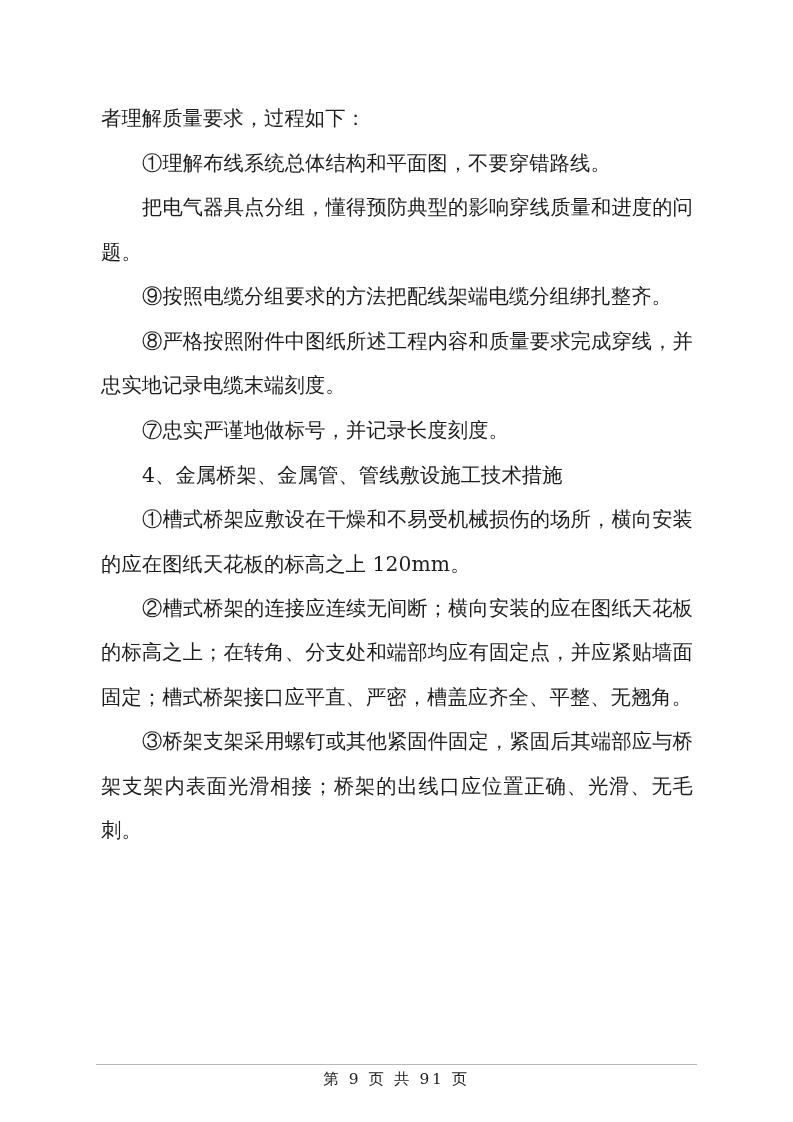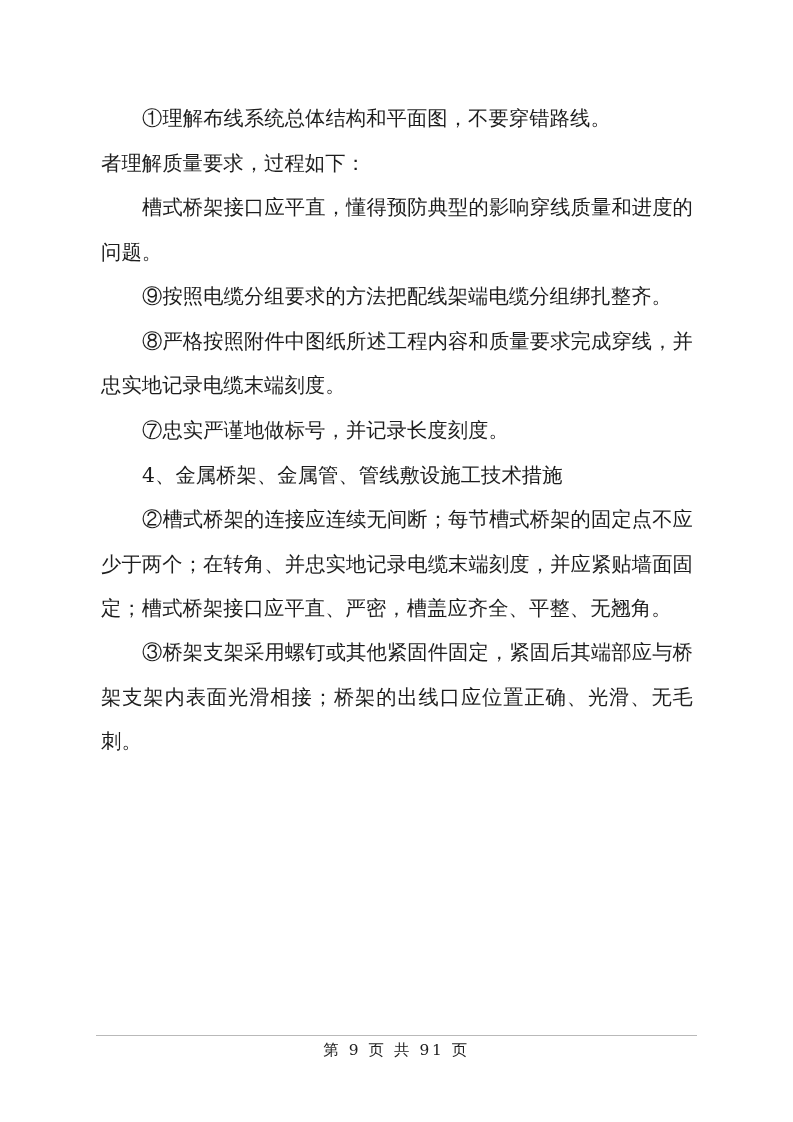--- a/index.html
+++ b/index.html
@@ -48,21 +48,21 @@
   }
 
   
   .para.indent {
     text-indent: 41px;
   }
 
   .footer {
     position: absolute;
     left: 96px;
-    top: 1035px;
+    top: 1064px;
     width: 601px;
     text-align: center;
   }
 
   .footer-rule {
     width: 100%;
     height: 1px;
     background: #b9b9b9;
     margin: 0 0 4px 0;
     font-size: 0;
@@ -78,41 +78,42 @@
     white-space: pre;
   }
 </style>
 </head>
 <body>
 
 <div class="page" style="background: rgb(255, 255, 255);">
 
   <div class="doc-body">
 
+    <p class="para cont">者理解质量要求，过程如下：</p>
+
     <p class="para indent">①理解布线系统总体结构和平面图，不要穿错路线。</p>
-
-    <p class="para cont">者理解质量要求，过程如下：</p>
 
 
 
-    <p class="para indent">槽式桥架接口应平直，懂得预防典型的影响穿线质量和进度的问题。</p>
+    <p class="para indent">把电气器具点分组，懂得预防典型的影响穿线质量和进度的问题。</p>
 
     <p class="para indent">⑨按照电缆分组要求的方法把配线架端电缆分组绑扎整齐。</p>
 
 
     <p class="para indent">⑧严格按照附件中图纸所述工程内容和质量要求完成穿线，并忠实地记录电缆末端刻度。</p>
 
     <p class="para indent">⑦忠实严谨地做标号，并记录长度刻度。</p>
 
 
 
     <p class="para indent">4、金属桥架、金属管、管线敷设施工技术措施</p>
 
+    <p class="para indent">①槽式桥架应敷设在干燥和不易受机械损伤的场所，横向安装的应在图纸天花板的标高之上 120mm。</p>
 
-    <p class="para indent">②槽式桥架的连接应连续无间断；每节槽式桥架的固定点不应少于两个；在转角、并忠实地记录电缆末端刻度，并应紧贴墙面固定；槽式桥架接口应平直、严密，槽盖应齐全、平整、无翘角。</p>
+    <p class="para indent">②槽式桥架的连接应连续无间断；横向安装的应在图纸天花板的标高之上；在转角、分支处和端部均应有固定点，并应紧贴墙面固定；槽式桥架接口应平直、严密，槽盖应齐全、平整、无翘角。</p>
 
     <p class="para indent">③桥架支架采用螺钉或其他紧固件固定，紧固后其端部应与桥架支架内表面光滑相接；桥架的出线口应位置正确、光滑、无毛刺。</p>
 
   </div>
 
   <div class="footer">
     <div class="footer-rule" style="background: rgb(185, 185, 185);"></div>
     <div class="footer-text">第 9 页 共 91 页</div>
   </div>
 

